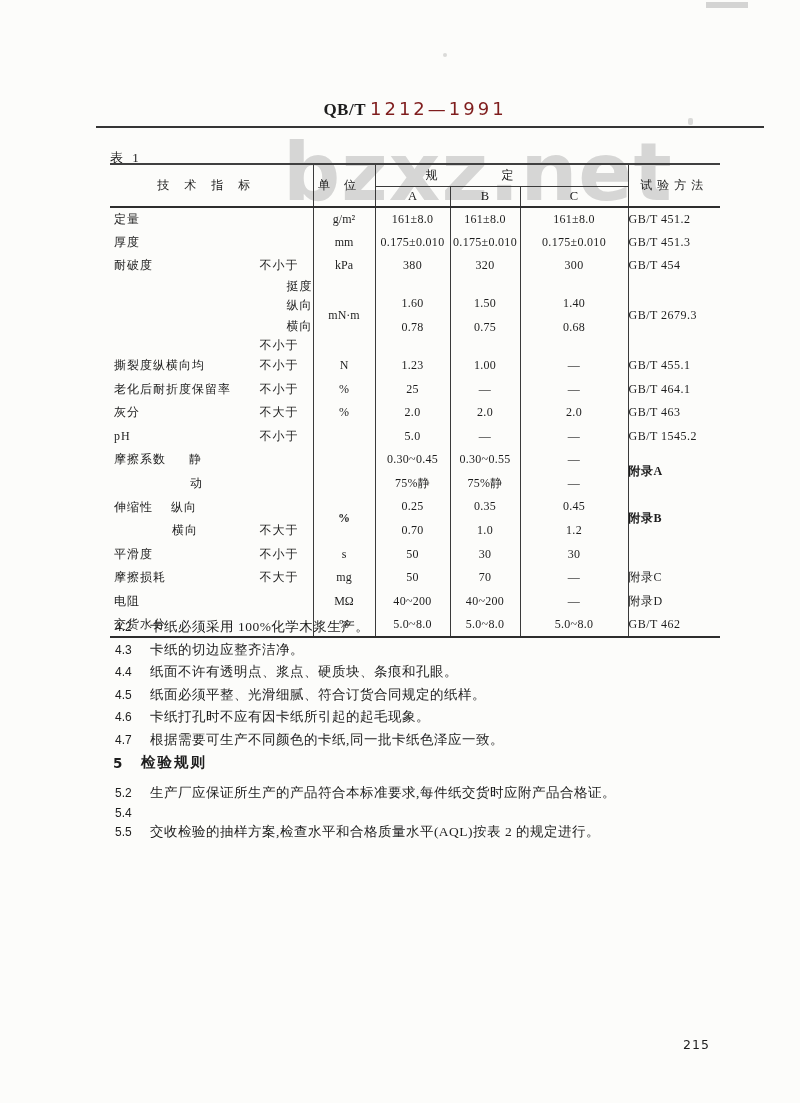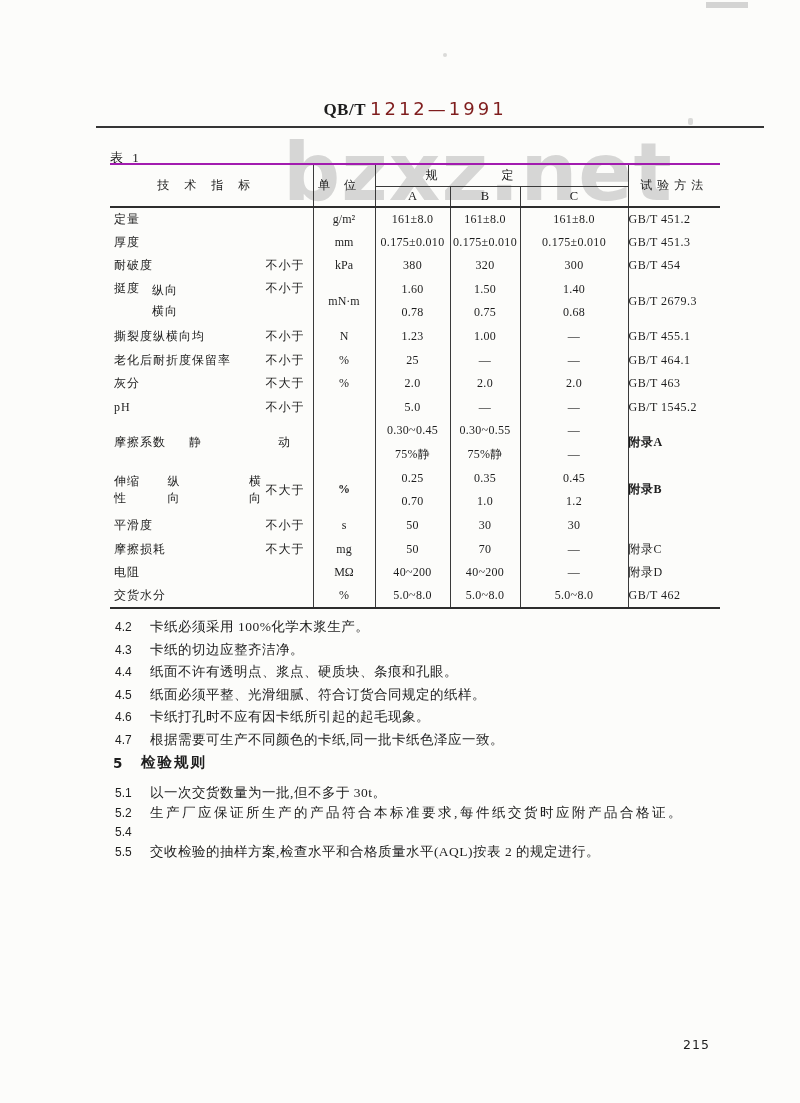--- a/index.html
+++ b/index.html
@@ -21,45 +21,45 @@
   .doc-code{position:absolute;left:110px;top:98px;width:610px;text-align:center;z-index:1;white-space:nowrap;}
   .doc-code .prefix{font-weight:bold;font-size:17px;letter-spacing:.5px;}
   .doc-code .number{font-family:"DejaVu Sans",sans-serif;font-size:18px;letter-spacing:3px;color:#7f1d1d;}
   .head-rule{position:absolute;left:96px;top:126px;width:668px;height:2px;background:#353535;z-index:1;}
   .tbl-caption{position:absolute;left:110px;top:149px;width:610px;text-align:left;
                font-size:13px;letter-spacing:3px;z-index:1;}
 
   
   table.spec{position:absolute;left:110px;top:163px;width:610px;z-index:1;
              border-collapse:collapse;table-layout:fixed;font-size:12px;
-             border-top:2px solid #a21caf;border-bottom:2px solid #2d2d2d;}
+             border-top:2px solid #404040;border-bottom:2px solid #2d2d2d;}
   table.spec td{padding:0;vertical-align:middle;color:#1d1d1d;}
   .br{border-right:1px solid #3a3a3a;}
   tr.h1{height:22px;}
   tr.h2{height:21px;}
   .h-ind,.h-unit,.h-meth{border-bottom:2px solid #2d2d2d;text-align:center;}
   .h-ind{letter-spacing:15px;padding-left:15px;}
   .h-unit{letter-spacing:14px;padding-left:14px;}
   .h-spec{border-bottom:1px solid #3a3a3a;text-align:center;letter-spacing:64px;padding-left:64px;font-family:Liberation Mono, monospace;}
   .h-meth{letter-spacing:5px;padding-left:5px;}
   tr.h2 td{border-bottom:2px solid #2d2d2d;text-align:center;font-size:12.5px;}
 
   tr.r{height:23.6px;}
   tr.rg{height:47.2px;}
   .ci .lbl{display:flex;align-items:center;padding-left:4px;letter-spacing:1px;}
-  .lq{margin-left:auto;padding-right:8px;letter-spacing:1px;white-space:nowrap;}
+  .lq{margin-left:auto;padding-right:14px;letter-spacing:1px;white-space:nowrap;}
   .cu{text-align:center;}
   .ca,.cb,.cc{text-align:center;letter-spacing:.3px;}
   .cm{text-align:left;padding-left:8px;letter-spacing:.5px;}
   .top{vertical-align:top;line-height:23.6px;font-weight:bold;}
 
   
-  .lblg{display:flex;align-items:flex-start;padding-left:4px;letter-spacing:1px;}
+  .lblg{display:flex;align-items:flex-end;padding-left:4px;letter-spacing:1px;flex-direction:column;}
   .lblg .subs{display:flex;flex-direction:column;margin-left:12px;line-height:21px;}
-  .two{display:flex;flex-direction:row;padding-left:4px;letter-spacing:1px;}
+  .two{display:flex;flex-direction:column;padding-left:4px;letter-spacing:1px;}
   .two .tl1,.two .tl2{display:flex;align-items:center;height:23.6px;}
   .si-jing{margin-left:23px;}
   .si-dong{margin-left:76px;}
   .si-zong{margin-left:18px;}
   .si-heng{margin-left:58px;}
   .vs{display:flex;flex-direction:column;}
   .vs div{height:23.6px;line-height:23.6px;text-align:center;}
 
   
   .clauses4{position:absolute;left:115px;top:616px;z-index:1;}
@@ -404,24 +404,20 @@
       </div>
   </div>
 
   <div class="sec5">
     <span class="cnum">5</span>
     <span class="stitle">检验规则</span>
   </div>
 
   <div class="clauses5">
     <div class="clause">
-        <span class="cnum">5.1</span>
-        <span class="ctext">以一次交货数量为一批,但不多于 30t。</span>
-      </div>
-    <div class="clause">
         <span class="cnum">5.2</span>
         <span class="ctext">生产厂应保证所生产的产品符合本标准要求,每件纸交货时应附产品合格证。</span>
       </div>
     <div class="clause">
         <span class="cnum">5.4</span>
       </div>
     <div class="clause">
         <span class="cnum">5.5</span>
         <span class="ctext">交收检验的抽样方案,检查水平和合格质量水平(AQL)按表 2 的规定进行。</span>
       </div>

